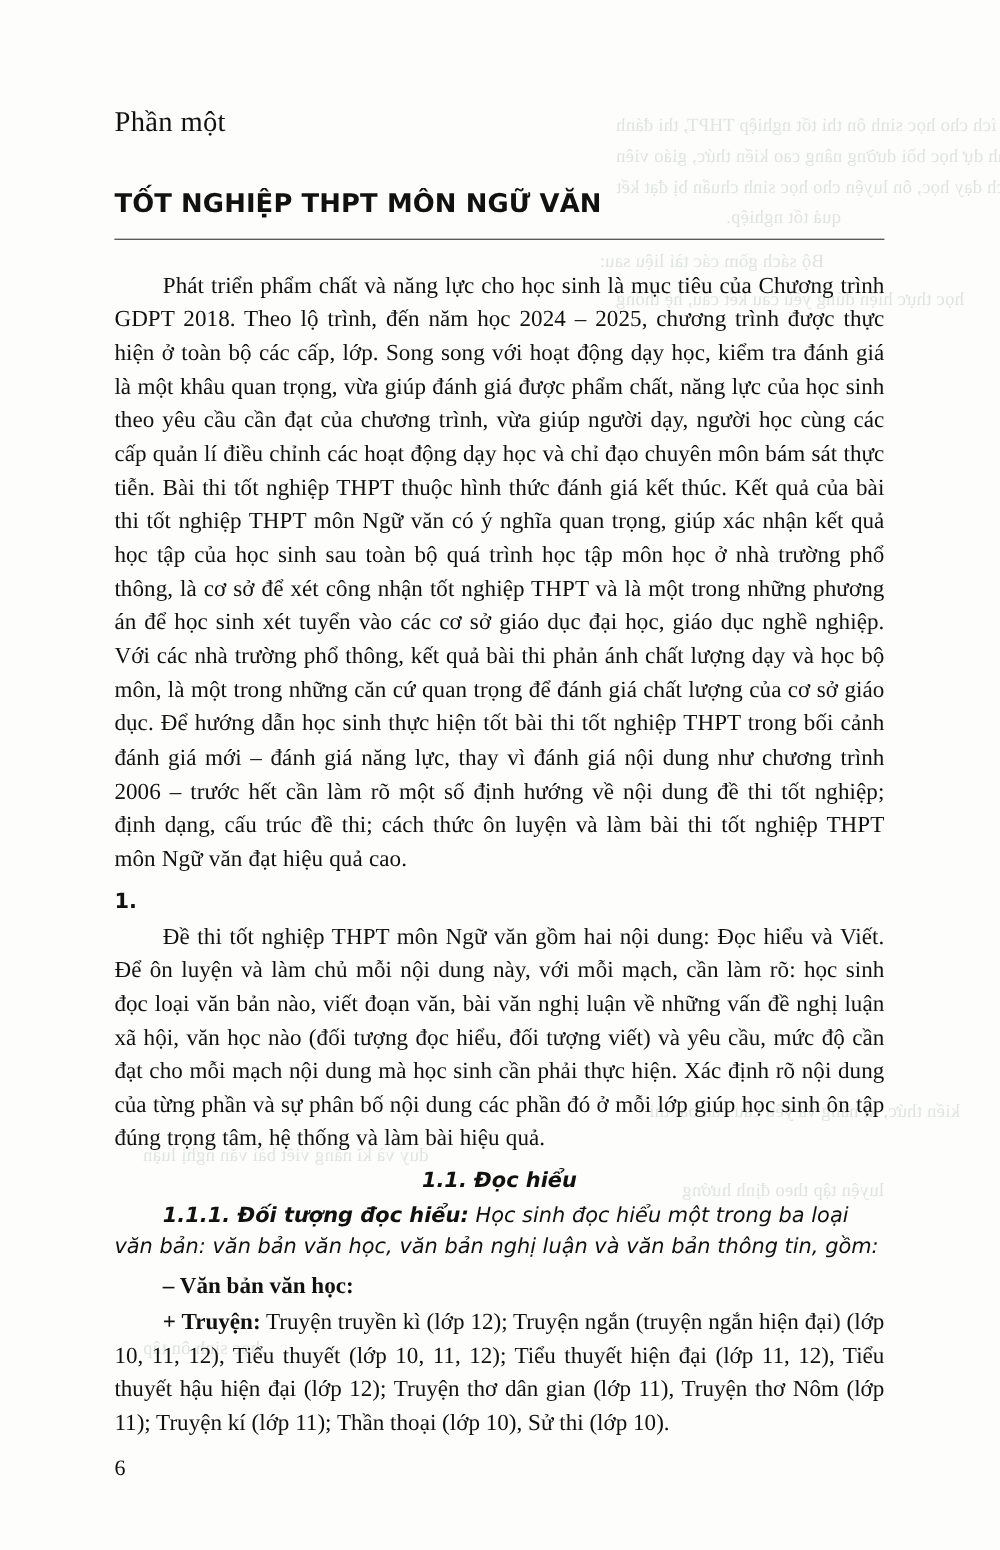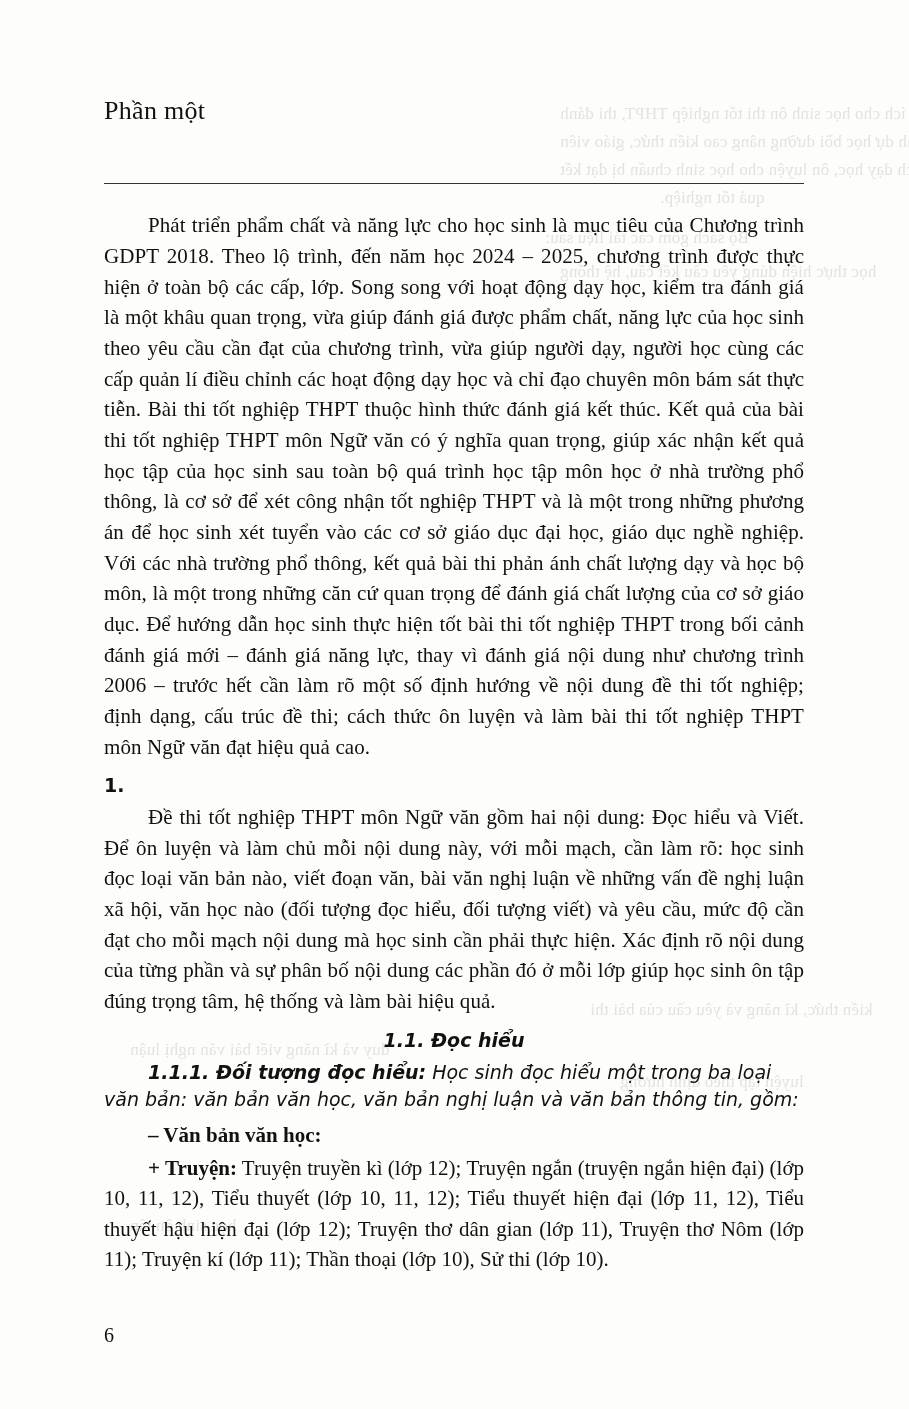--- a/index.html
+++ b/index.html
@@ -137,20 +137,21 @@
   <div class="bleed" style="left:130px; top:1040px;">duy và kĩ năng viết bài văn nghị luận</div>
   <div class="bleed" style="left:620px; top:1072px;">luyện tập theo định hướng</div>
   <div class="bleed" style="left:130px; top:1216px;">học sinh ôn tập</div>
 
   <div class="content">
 
     <div class="title-block">
       <h2 class="part-label">Phần một</h2>
       <h1 class="main-title">
         <br>
+        <span>TỐT NGHIỆP THPT MÔN NGỮ VĂN</span>
       </h1>
       <hr class="rule">
     </div>
 
     <p class="body">Phát triển phẩm chất và năng lực cho học sinh là mục tiêu của Chương trình GDPT 2018. Theo lộ trình, đến năm học 2024 – 2025, chương trình được thực hiện ở toàn bộ các cấp, lớp. Song song với hoạt động dạy học, kiểm tra đánh giá là một khâu quan trọng, vừa giúp đánh giá được phẩm chất, năng lực của học sinh theo yêu cầu cần đạt của chương trình, vừa giúp người dạy, người học cùng các cấp quản lí điều chỉnh các hoạt động dạy học và chỉ đạo chuyên môn bám sát thực tiễn. Bài thi tốt nghiệp THPT thuộc hình thức đánh giá kết thúc. Kết quả của bài thi tốt nghiệp THPT môn Ngữ văn có ý nghĩa quan trọng, giúp xác nhận kết quả học tập của học sinh sau toàn bộ quá trình học tập môn học ở nhà trường phổ thông, là cơ sở để xét công nhận tốt nghiệp THPT và là một trong những phương án để học sinh xét tuyển vào các cơ sở giáo dục đại học, giáo dục nghề nghiệp. Với các nhà trường phổ thông, kết quả bài thi phản ánh chất lượng dạy và học bộ môn, là một trong những căn cứ quan trọng để đánh giá chất lượng của cơ sở giáo dục. Để hướng dẫn học sinh thực hiện tốt bài thi tốt nghiệp THPT trong bối cảnh đánh giá mới – đánh giá năng lực, thay vì đánh giá nội dung như chương trình 2006 – trước hết cần làm rõ một số định hướng về nội dung đề thi tốt nghiệp; định dạng, cấu trúc đề thi; cách thức ôn luyện và làm bài thi tốt nghiệp THPT môn Ngữ văn đạt hiệu quả cao.</p>
 
     <div class="heading-num">
       <span class="num">1.</span>
     </div>
 

